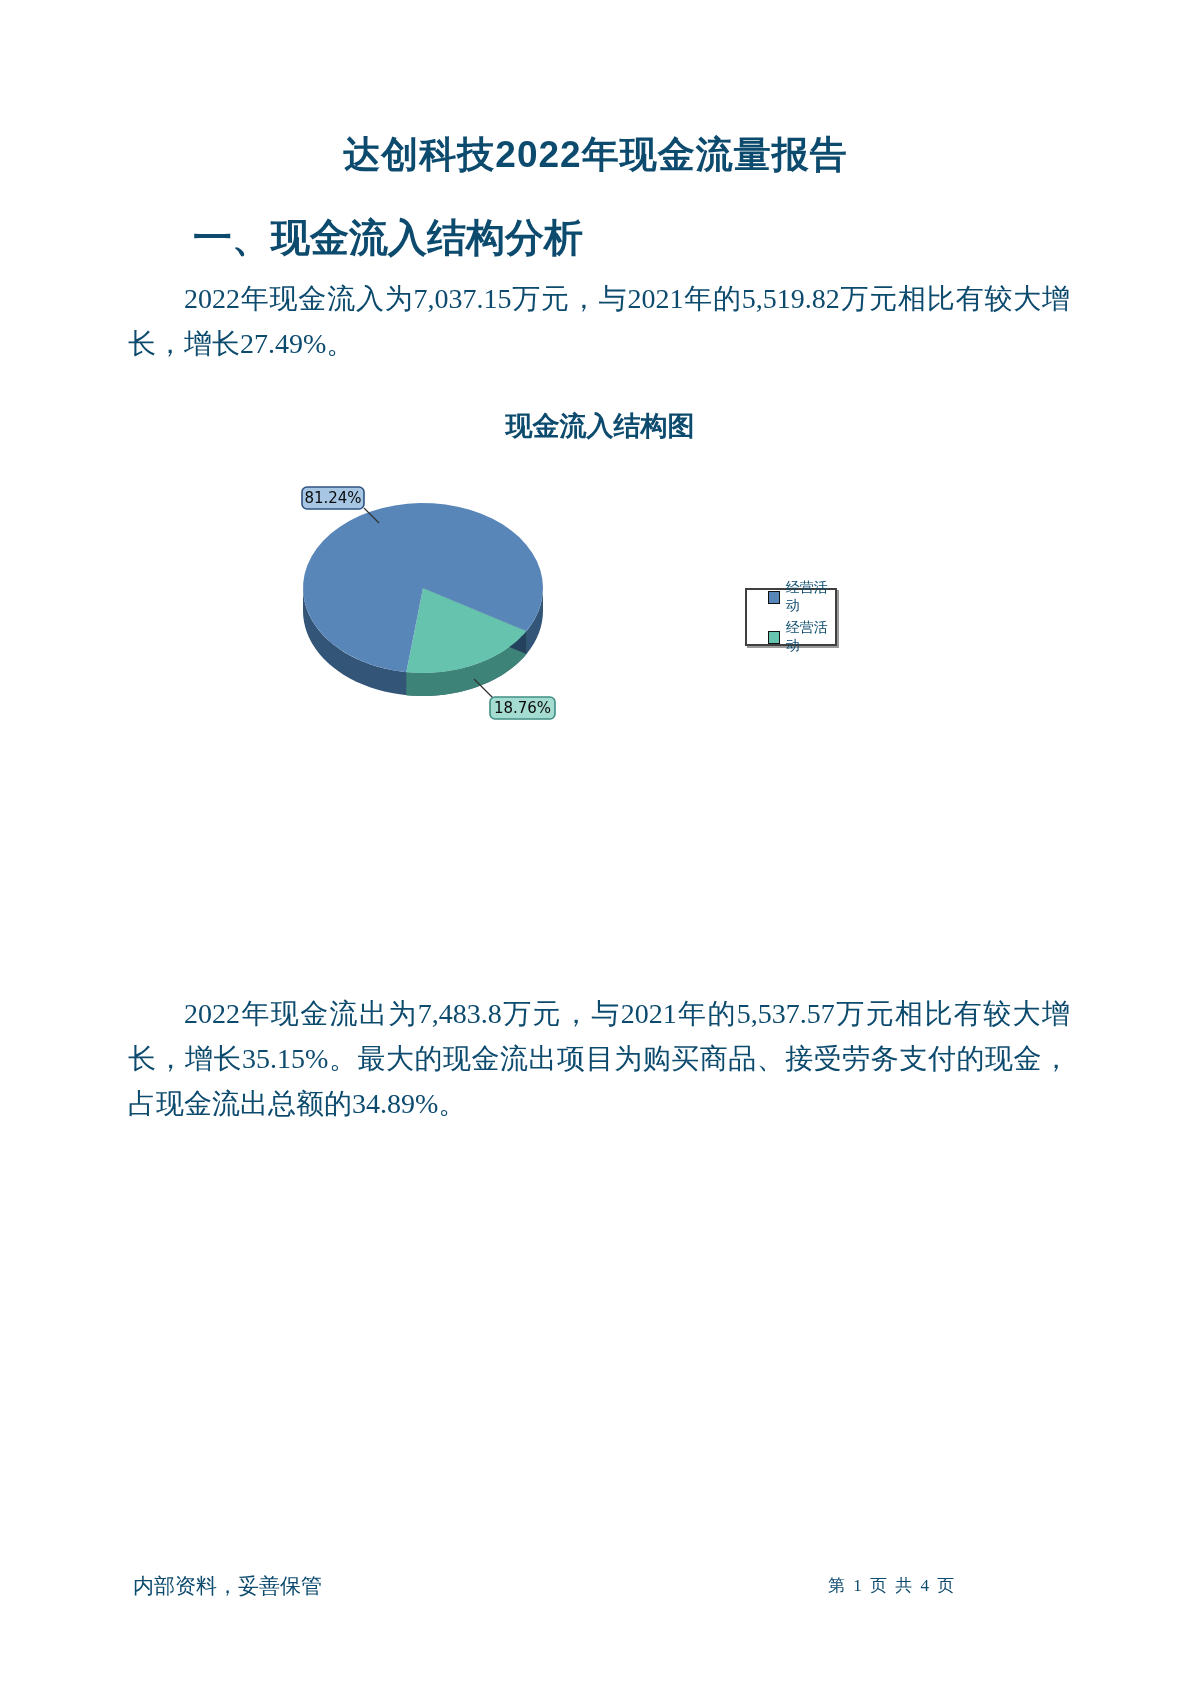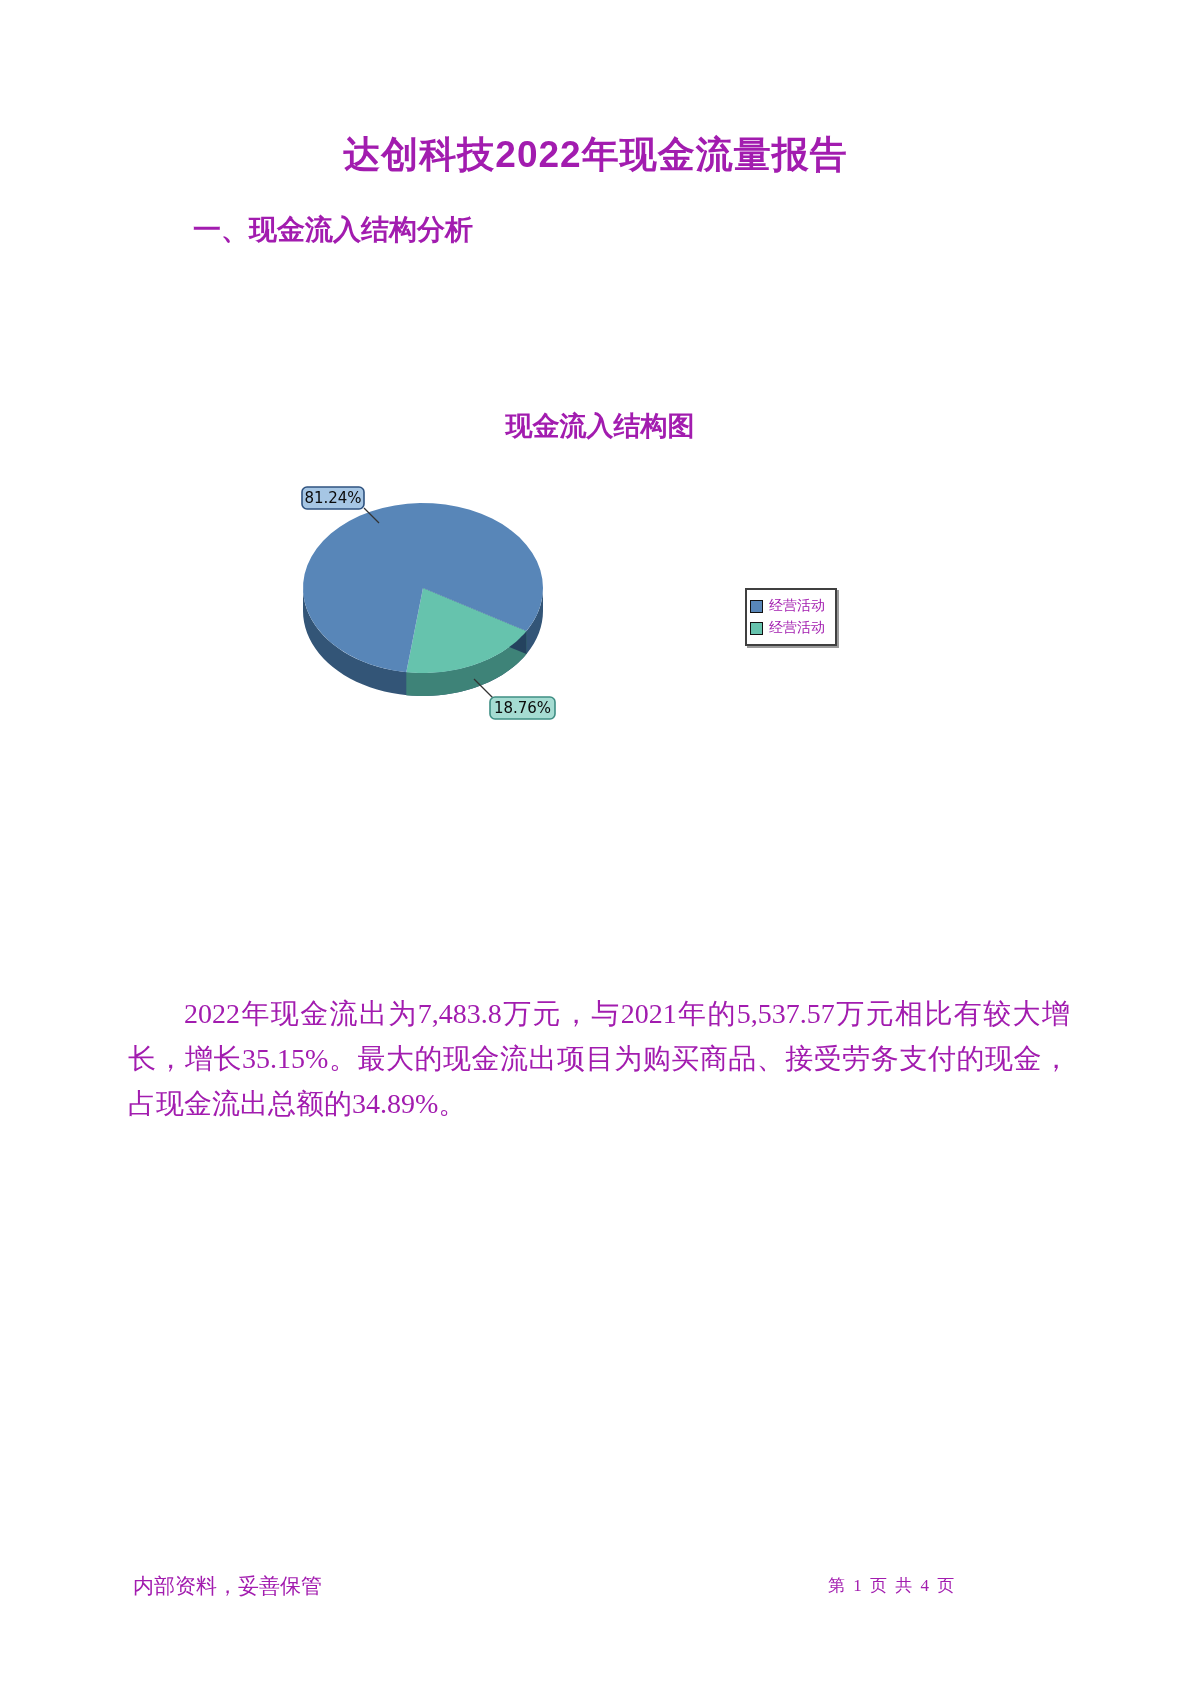--- a/index.html
+++ b/index.html
@@ -2,33 +2,33 @@
 <html><head>
 <meta charset="utf-8">
 <style>
   html,body{margin:0;padding:0;background:#888;}
   .page{
     position:relative;
     width:1191px;height:1684px;
     margin:0 auto;
     background:#ffffff;
     font-family:"Liberation Serif", serif;
-    color:#a21caf;
+    color:#0c4a6e;
     overflow:hidden;
   }
   .doc-title{
     position:absolute;left:0;top:130px;width:1191px;
     text-align:center;
     font-family:"Liberation Sans", sans-serif;
     font-weight:bold;font-size:37px;letter-spacing:1px;
   }
   .sec-heading{
     position:absolute;left:193px;
     font-family:"Liberation Sans", sans-serif;
-    font-weight:bold;font-size:28px;
+    font-weight:bold;font-size:39px;
   }
   .sec1-heading{top:211px;}
   .sec2-heading{top:923px;}
   .para{
     position:absolute;left:128px;width:942px;
     font-size:28px;line-height:45px;
     text-indent:2em;
     text-align:justify;
     font-family:"Liberation Serif", serif;
   }
@@ -42,21 +42,21 @@
   }
   .pie-svg{position:absolute;left:280px;top:470px;width:320px;height:260px;}
   .legend{
     position:absolute;left:745px;top:588px;
     width:92px;height:58px;
     background:#ffffff;
     border:2px solid #404040;
     box-shadow:2px 2px 0 #9a9a9a;
     box-sizing:border-box;
     display:flex;flex-direction:column;justify-content:center;
-    padding-left:3px;gap:4px;
+    padding-left:21px;gap:4px;
     font-family:"Liberation Sans", sans-serif;
     font-size:14px;
   }
   .legend-row{display:flex;align-items:center;gap:6px;}
   .legend-swatch{width:13px;height:13px;border:1px solid #111;box-sizing:border-box;display:inline-block;}
   .footer-left{
     position:absolute;left:133px;top:1572px;
     font-size:21px;font-family:"Liberation Serif", serif;
   }
   .footer-right{
@@ -67,20 +67,21 @@
 </style>
 </head>
 <body>
 
 <div class="page">
 
   <div class="doc-title">达创科技2022年现金流量报告</div>
 
   <div class="sec-heading sec1-heading">一、现金流入结构分析</div>
 
+  <div class="para para1">2022年现金流入为7,037.15万元，与2021年的5,519.82万元相比有较大增长，增长27.49%。</div>
 
   <div class="chart-title">现金流入结构图</div>
 
   <svg class="pie-svg" id="pie-svg" viewBox="0 0 320 260">
       <path d="M23.00,118.00L23.26,123.56L24.03,129.09L25.31,134.58L27.09,140.00L29.37,145.32L32.13,150.53L35.38,155.59L39.08,160.50L43.22,165.22L47.80,169.74L52.78,174.04L58.15,178.10L63.88,181.91L69.95,185.44L76.33,188.67L83.00,191.61L89.93,194.23L97.08,196.53L104.43,198.49L111.94,200.10L119.59,201.37L127.34,202.27L135.15,202.82L143.00,203.00L150.85,202.82L158.66,202.27L166.41,201.37L174.06,200.10L181.57,198.49L188.92,196.53L196.07,194.23L203.00,191.61L209.67,188.67L216.05,185.44L222.12,181.91L227.85,178.10L233.22,174.04L238.20,169.74L242.78,165.22L246.92,160.50L250.62,155.59L253.87,150.53L256.63,145.32L258.91,140.00L260.69,134.58L261.97,129.09L262.74,123.56L263.00,118.00L263.00,141.00L262.74,146.56L261.97,152.09L260.69,157.58L258.91,163.00L256.63,168.32L253.87,173.53L250.62,178.59L246.92,183.50L242.78,188.22L238.20,192.74L233.22,197.04L227.85,201.10L222.12,204.91L216.05,208.44L209.67,211.67L203.00,214.61L196.07,217.23L188.92,219.53L181.57,221.49L174.06,223.10L166.41,224.37L158.66,225.27L150.85,225.82L143.00,226.00L135.15,225.82L127.34,225.27L119.59,224.37L111.94,223.10L104.43,221.49L97.08,219.53L89.93,217.23L83.00,214.61L76.33,211.67L69.95,208.44L63.88,204.91L58.15,201.10L52.78,197.04L47.80,192.74L43.22,188.22L39.08,183.50L35.38,178.59L32.13,173.53L29.37,168.32L27.09,163.00L25.31,157.58L24.03,152.09L23.26,146.56L23.00,141.00Z" fill="#335577"></path>
       <path d="M126.30,202.17L129.22,202.44L132.15,202.65L135.09,202.82L138.03,202.93L140.98,202.99L143.93,203.00L146.87,202.96L149.82,202.86L152.76,202.72L155.69,202.52L158.62,202.28L161.53,201.98L164.44,201.63L167.33,201.23L170.21,200.79L173.07,200.29L175.91,199.74L178.74,199.14L181.54,198.50L184.32,197.80L187.07,197.06L189.80,196.27L192.50,195.43L195.17,194.55L197.81,193.62L200.41,192.64L202.98,191.62L205.51,190.55L208.01,189.45L210.47,188.29L212.88,187.10L215.26,185.86L217.59,184.59L219.87,183.27L222.11,181.91L224.31,180.52L226.45,179.08L228.54,177.61L230.58,176.11L232.57,174.57L234.50,172.99L236.38,171.38L238.20,169.74L239.97,168.07L241.68,166.37L243.32,164.64L244.91,162.88L246.43,161.09L246.43,184.09L244.91,185.88L243.32,187.64L241.68,189.37L239.97,191.07L238.20,192.74L236.38,194.38L234.50,195.99L232.57,197.57L230.58,199.11L228.54,200.61L226.45,202.08L224.31,203.52L222.11,204.91L219.87,206.27L217.59,207.59L215.26,208.86L212.88,210.10L210.47,211.29L208.01,212.45L205.51,213.55L202.98,214.62L200.41,215.64L197.81,216.62L195.17,217.55L192.50,218.43L189.80,219.27L187.07,220.06L184.32,220.80L181.54,221.50L178.74,222.14L175.91,222.74L173.07,223.29L170.21,223.79L167.33,224.23L164.44,224.63L161.53,224.98L158.62,225.28L155.69,225.52L152.76,225.72L149.82,225.86L146.87,225.96L143.93,226.00L140.98,225.99L138.03,225.93L135.09,225.82L132.15,225.65L129.22,225.44L126.30,225.17Z" fill="#3e8378"></path>
       <path d="M246.43,161.09L246.43,184.09L143.00,141.00L143.00,118.00Z" fill="#24425e"></path>
       <path d="M143.00,118.00L126.30,202.17L129.22,202.44L132.15,202.65L135.09,202.82L138.03,202.93L140.98,202.99L143.93,203.00L146.87,202.96L149.82,202.86L152.76,202.72L155.69,202.52L158.62,202.28L161.53,201.98L164.44,201.63L167.33,201.23L170.21,200.79L173.07,200.29L175.91,199.74L178.74,199.14L181.54,198.50L184.32,197.80L187.07,197.06L189.80,196.27L192.50,195.43L195.17,194.55L197.81,193.62L200.41,192.64L202.98,191.62L205.51,190.55L208.01,189.45L210.47,188.29L212.88,187.10L215.26,185.86L217.59,184.59L219.87,183.27L222.11,181.91L224.31,180.52L226.45,179.08L228.54,177.61L230.58,176.11L232.57,174.57L234.50,172.99L236.38,171.38L238.20,169.74L239.97,168.07L241.68,166.37L243.32,164.64L244.91,162.88L246.43,161.09Z" fill="#66c3ad"></path>
       <path d="M143.00,118.00L246.43,161.09L252.31,153.07L256.95,144.66L260.30,135.94L262.32,127.02L263.00,118.00L262.32,108.98L260.30,100.06L256.94,91.34L252.31,82.92L246.43,74.90L239.39,67.37L231.26,60.41L222.13,54.10L212.11,48.51L201.30,43.71L189.84,39.74L177.85,36.66L165.47,34.50L152.83,33.29L140.08,33.03L127.36,33.73L114.82,35.38L102.60,37.96L90.83,41.45L79.66,45.81L69.20,50.98L59.57,56.90L50.89,63.52L43.24,70.76L36.73,78.52L31.41,86.74L27.36,95.30L24.61,104.12L23.20,113.10L23.14,122.14L24.44,131.13L27.08,139.97L31.02,148.56L36.23,156.80L42.65,164.61L50.20,171.89L58.80,178.57L68.36,184.55L78.75,189.79L89.87,194.22L101.59,197.78L113.78,200.44L126.30,202.17Z" fill="#5886b8"></path>
       <line x1="84" y1="38" x2="99" y2="53" stroke="#333" stroke-width="1.3"></line>

